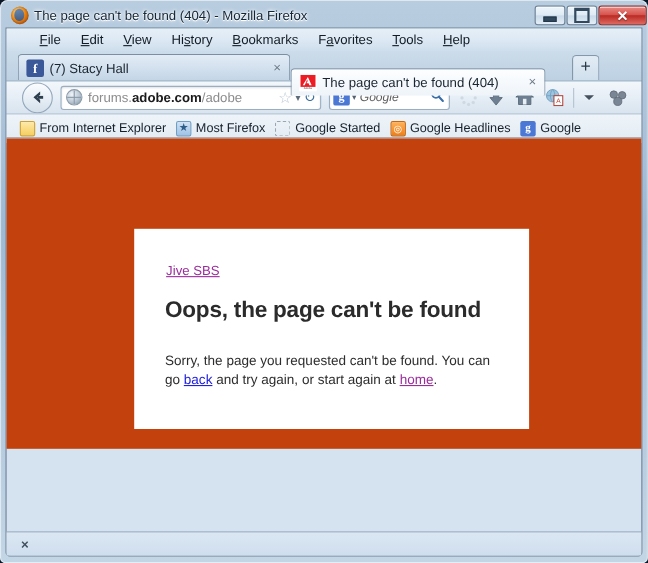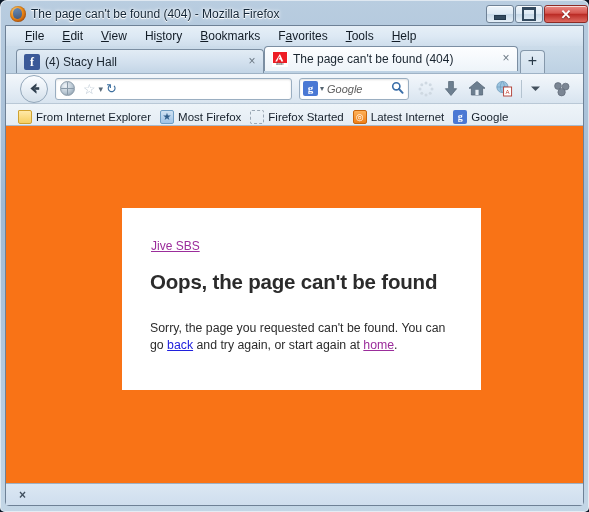--- a/index.html
+++ b/index.html
@@ -83,21 +83,21 @@
     position: absolute; left: 0; top: 21px; width: 579px; height: 481px;
     background: #d5e2ef;
     border: 1px solid #6e8196;
     border-radius: 0 0 4px 4px;
   }
 
   
   #menubar {
     position: absolute; left: 0; top: 0; width: 577px; height: 20px;
     background: linear-gradient(to bottom, #e6eff7 0%, #dde9f4 50%, #cfdeec 100%);
-    display: flex; align-items: center; padding-left: 17px;
+    display: flex; align-items: center; padding-left: 28px;
   }
   .menu-item {
     font-size: 12px; color: #121c26; margin-right: 14px; cursor: default;
     padding: 1px 2px; white-space: nowrap;
   }
   .menu-item u { text-decoration: underline; }
 
   
   #tabstrip {
     position: absolute; left: 0; top: 20px; width: 577px; height: 27px;
@@ -108,21 +108,21 @@
     border: 1px solid #7b8ea2;
     border-bottom: none;
     border-radius: 4px 4px 0 0;
     display: flex; align-items: center;
     padding: 0 4px 0 7px;
     font-size: 12px; color: #1a2530;
     overflow: hidden;
   }
   #tab-0 { left: 10px; width: 248px;
     background: linear-gradient(to bottom, #e2ecf5 0%, #d2e0ee 55%, #c3d5e6 100%); }
-  #tab-1 { left: 258px; width: 254px; top: 0; height: 25px;
+  #tab-1 { left: 258px; width: 232px; top: 16px; height: 25px;
     background: linear-gradient(to bottom, #fdfeff 0%, #f4f8fc 60%, #eef4f9 100%);
     z-index: 3; }
   .tab-favicon { width: 16px; height: 16px; flex: 0 0 16px; margin-right: 5px; position: relative; }
   .fb-icon {
     background: #3b5998; border-radius: 2px;
     color: #fff; font-size: 12px; font-weight: bold;
     font-family: "Liberation Serif", serif;
     display: flex; align-items: center; justify-content: center;
     line-height: 1;
   }
@@ -226,22 +226,22 @@
     color:#fff; font-size:9px; text-align:center; line-height:12px;
   }
   .g-bm {
     background: #4a78d4; border-radius: 2px; color:#fff;
     font-size:10px; font-weight:bold; text-align:center; line-height:14px;
     font-family:"Liberation Serif", serif;
   }
 
   
   #viewport {
-    position: absolute; left: 0; top: 99px; width: 577px; height: 358px;
-    background: #f97316;
+    position: absolute; left: 0; top: 99px; width: 577px; height: 283px;
+    background: #c2410c;
     border-top: 1px solid #a9bacb;
     overflow: hidden;
   }
   #page-box {
     position: absolute; left: 116px; top: 82px; width: 359px; height: 182px;
     background: #ffffff;
   }
   #jive-link {
     position: absolute; left: 29px; top: 31px;
     font-size: 12px; color: #9b2d9b; text-decoration: underline;
@@ -300,21 +300,21 @@
         <div class="menu-item">Hi<u>s</u>tory</div>
         <div class="menu-item"><u>B</u>ookmarks</div>
         <div class="menu-item">F<u>a</u>vorites</div>
         <div class="menu-item"><u>T</u>ools</div>
         <div class="menu-item"><u>H</u>elp</div>
       </div>
 
       <div id="tabstrip">
         <div class="tab" id="tab-0">
           <div class="tab-favicon fb-icon">f</div>
-          <div class="tab-title">(4) Stacy Hall</div>
+          <div class="tab-title">(7) Stacy Hall</div>
           <div class="tab-close">×</div>
         </div>
         <div class="tab" id="tab-1">
           <div class="tab-favicon adobe-icon">
             <svg width="14" height="14" viewBox="0 0 14 14" aria-hidden="true">
               <rect x="0" y="0" width="14" height="11" fill="#ed1c24"></rect>
               <path d="M6.9 2 L10.3 9.4 H8.2 L7.5 7.6 H5.6 L6.3 6 H6.9 L6.2 4.2 L4.1 9.4 H2.2 Z" fill="#ffffff"></path>
               <rect x="1" y="11.3" width="12" height="2.3" fill="#ffffff"></rect>
               <text x="7" y="13.3" font-size="2.6" fill="#444" text-anchor="middle" font-family="Liberation Sans, sans-serif">Adobe</text>
             </svg>
@@ -328,20 +328,21 @@
       <div id="navbar">
         <div id="backbtn">
           <svg width="17" height="17" viewBox="0 0 17 17" aria-hidden="true">
             <path d="M10.5 3.2 L4.4 8.5 L10.5 13.8 L10.5 10.9 L7.8 8.5 L10.5 6.1 Z" fill="#2f3f4e"></path>
             <rect x="8.2" y="7.2" width="5" height="2.6" fill="#2f3f4e"></rect>
           </svg>
         </div>
 
         <div id="urlbar">
           <div id="globe-icon"></div>
+          <div id="url-text"><span>forums.</span><b>adobe.com</b><span>/adobe</span></div>
           <div class="url-btn" id="star-icon">☆</div>
           <div class="url-btn" style="font-size:9px;">▾</div>
           <div class="url-btn" style="font-size:13px;color:#3d6f9e;">↻</div>
         </div>
 
         <div id="searchbar">
           <div class="g-icon">g</div>
           <div id="search-caret">▾</div>
           <div id="search-label" title="Google">Google</div>
           <div id="search-mag">
@@ -413,25 +414,25 @@
         <div class="bm">
           <div class="bm-ico folder-ico"></div>
           <span>From Internet Explorer</span>
         </div>
         <div class="bm">
           <div class="bm-ico star-blue">★</div>
           <span>Most Firefox</span>
         </div>
         <div class="bm">
           <div class="bm-ico dotted-ico"></div>
-          <span>Firefox Started</span>
+          <span>Google Started</span>
         </div>
         <div class="bm">
           <div class="bm-ico rss-ico">◎</div>
-          <span>Latest Internet</span>
+          <span>Google Headlines</span>
         </div>
         <div class="bm">
           <div class="bm-ico g-bm">g</div>
           <span>Google</span>
         </div>
       </div>
 
       <div id="viewport">
         <div id="page-box">
           <a id="jive-link" href="#">Jive SBS</a>

